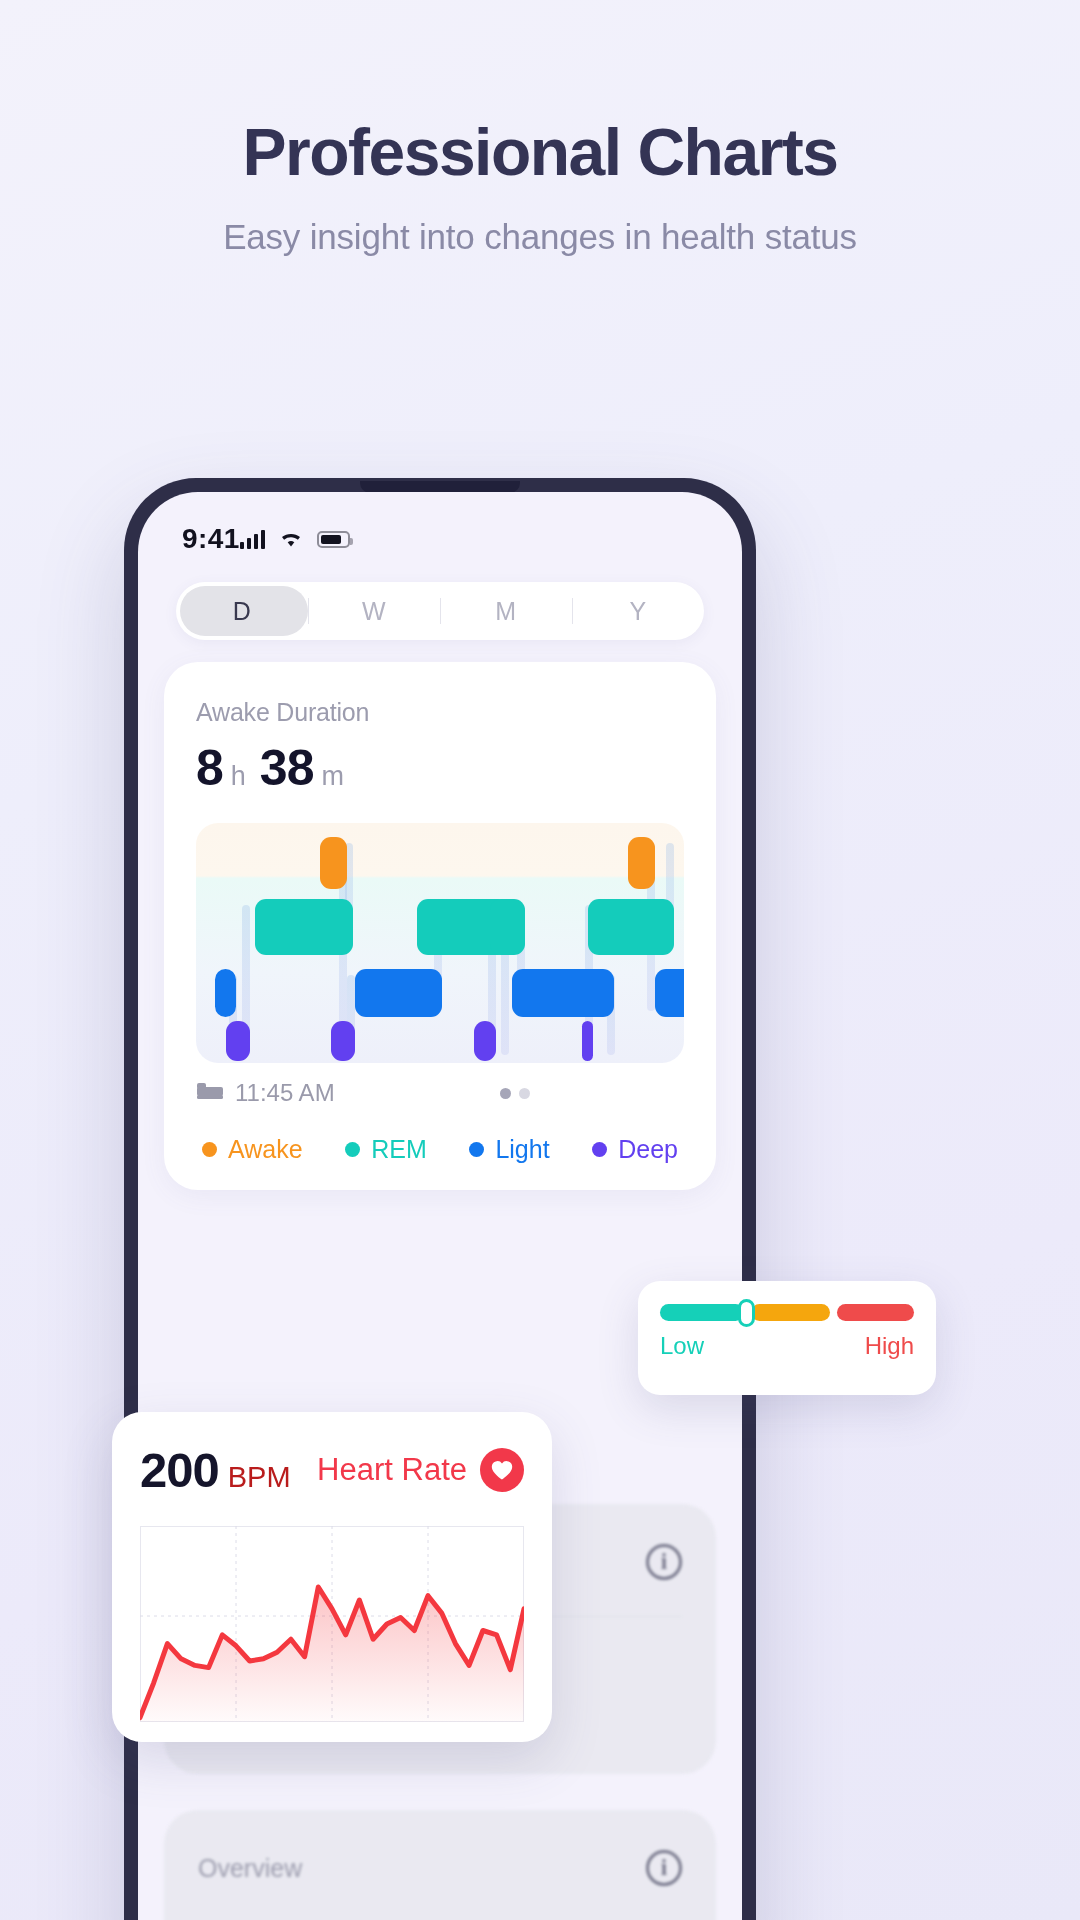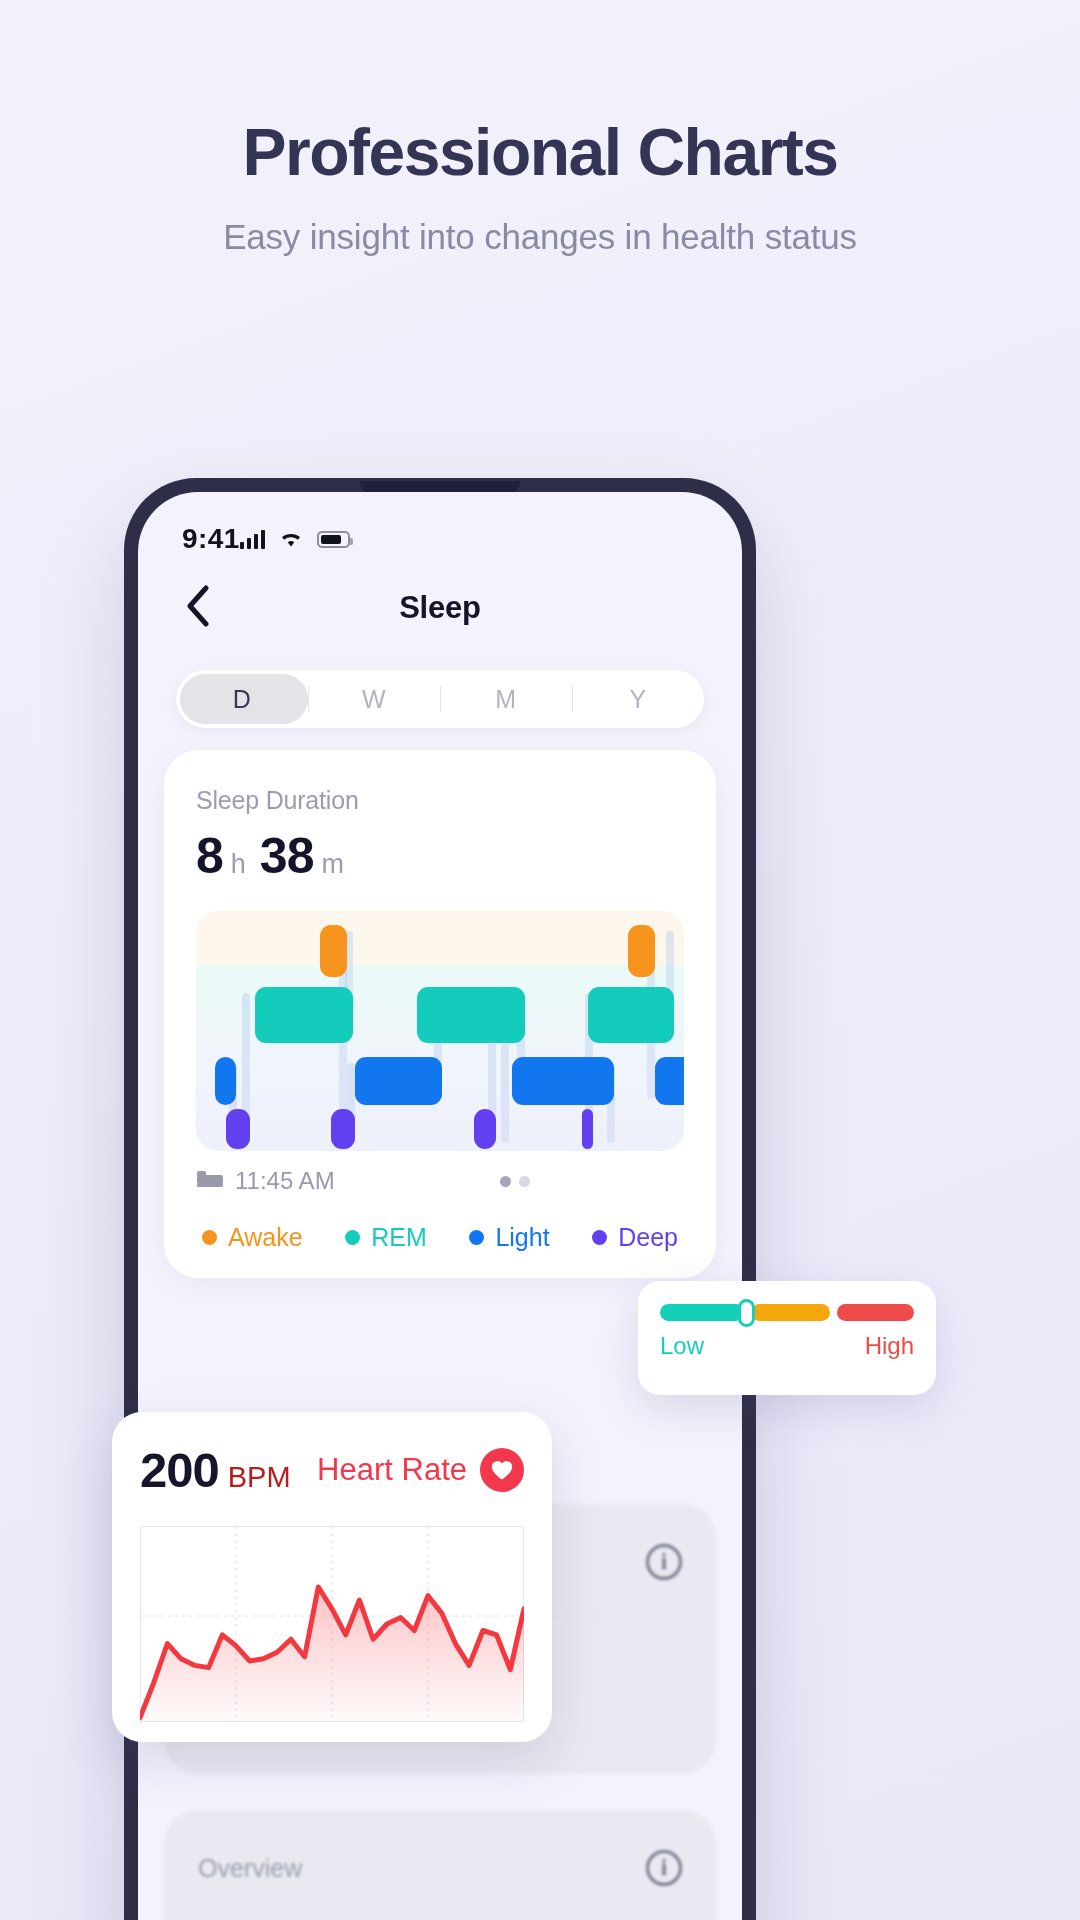--- a/index.html
+++ b/index.html
@@ -207,44 +207,34 @@
               <path d="M13 17.4l3.3-4.1a5.3 5.3 0 0 0-6.6 0L13 17.4z" fill="#12121f"></path>
               <path d="M13 8.3c2.6 0 5 .9 6.9 2.4l2.1-2.6A14 14 0 0 0 13 4.9a14 14 0 0 0-9 3.2l2.1 2.6A10.9 10.9 0 0 1 13 8.3z" fill="#12121f"></path>
             </svg>
         </span>
         <span class="batt">
             <span></span>
           </span>
       </div>
     </div>
 
-    <div class="navbar">
-      <div class="back-btn">
-        <span>
-          <svg width="26" height="42" viewBox="0 0 26 42">
-              <path d="M21 3L5 21l16 18" stroke="#15152a" stroke-width="5" fill="none" stroke-linecap="round" stroke-linejoin="round"></path>
-            </svg>
-        </span>
-      </div>
-      <div class="nav-title">Sleep</div>
-    </div>
 
     <div class="segmented">
       <div class="seg-pill"></div>
       <div class="seg-div" style="left:25%"></div>
       <div class="seg-div" style="left:50%"></div>
       <div class="seg-div" style="left:75%"></div>
       <div class="seg active">D</div>
       <div class="seg">W</div>
       <div class="seg">M</div>
       <div class="seg">Y</div>
     </div>
 
     <div class="card">
-      <div class="card-label">Sleep Duration</div>
+      <div class="card-label">Awake Duration</div>
       <div class="duration">
         <span class="dur-num">8</span>
         <span class="dur-unit">h</span>
         <span class="dur-num">38</span>
         <span class="dur-unit">m</span>
       </div>
 
       <div class="stage-chart" id="stage-chart">
           <div class="conn" style="left: 32.5px; top: 152px; height: 80px;"></div>
           <div class="conn" style="left: 46px; top: 82px; height: 150px;"></div>

